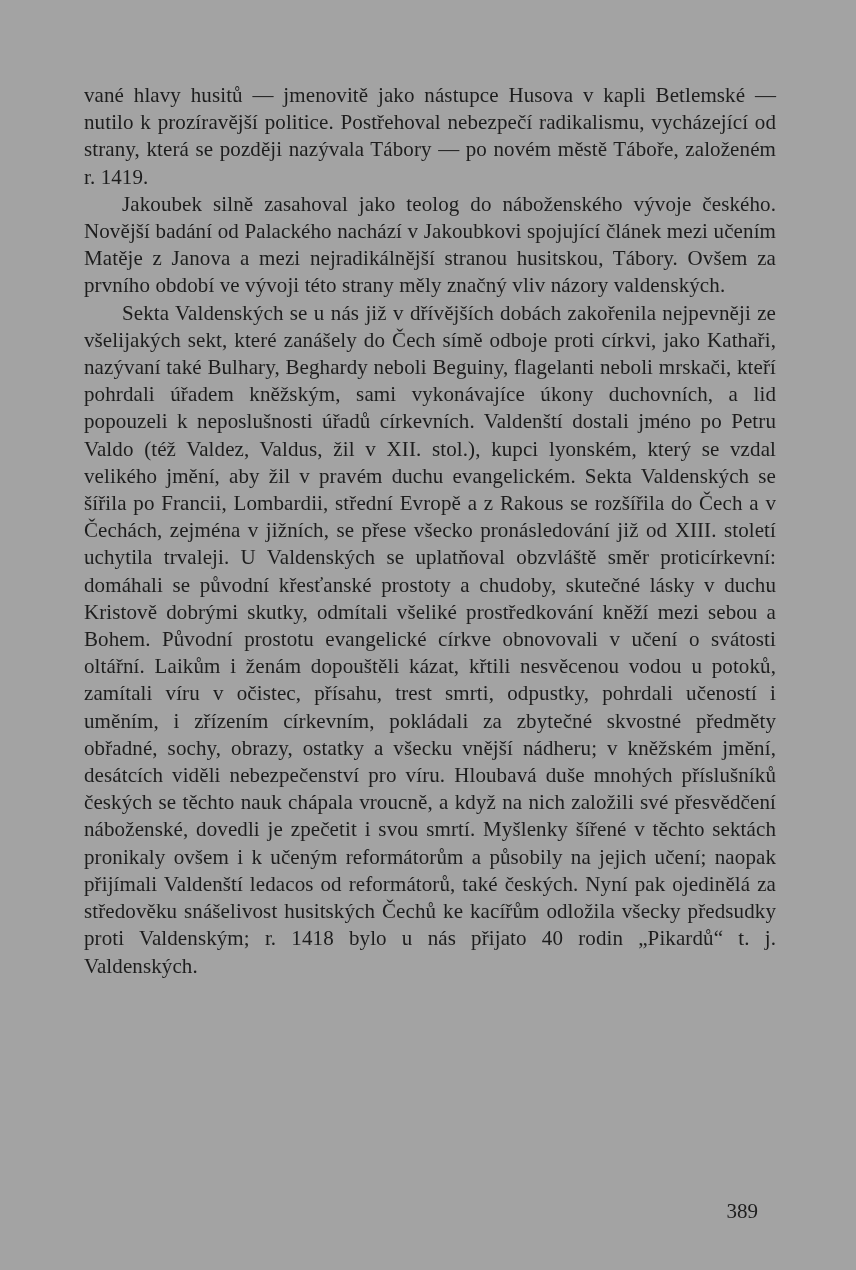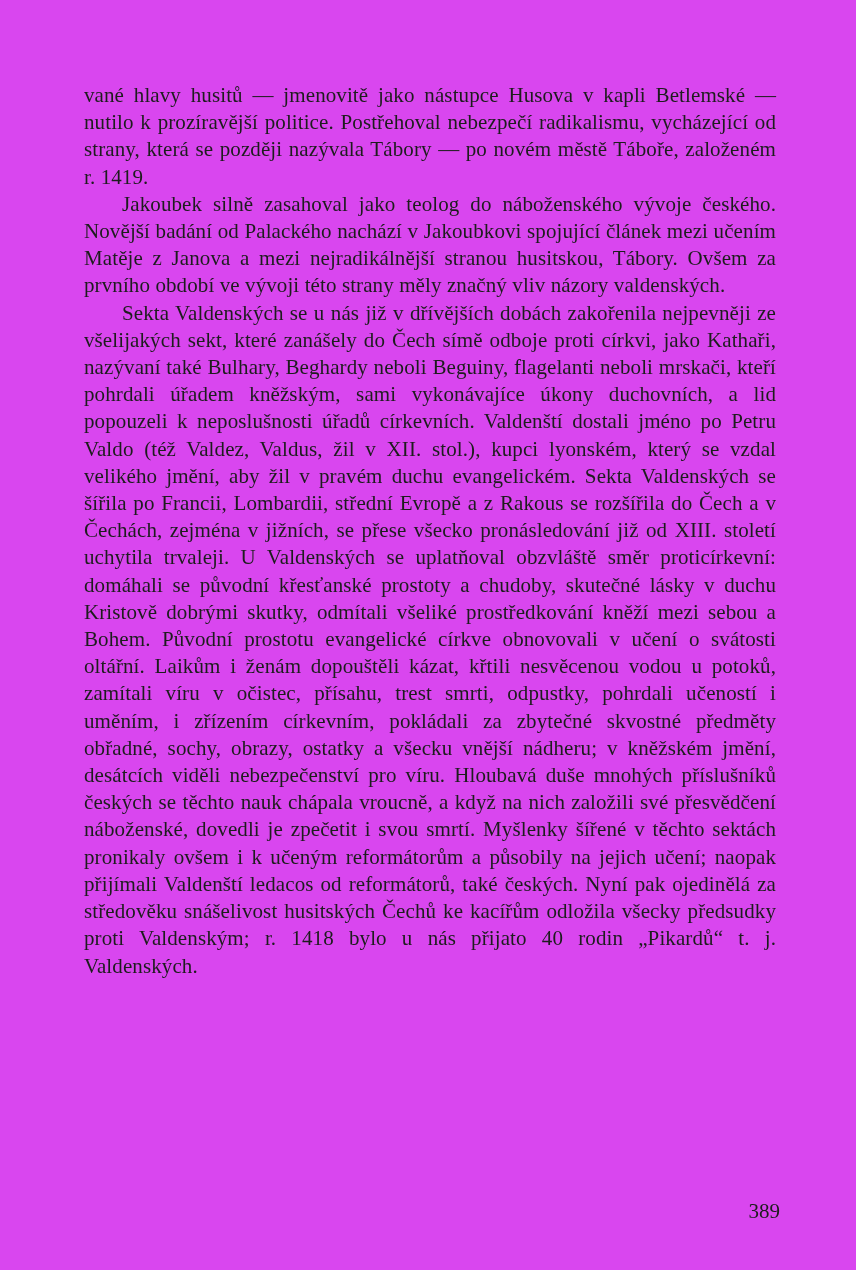--- a/index.html
+++ b/index.html
@@ -9,21 +9,21 @@
   body {
     width: 856px;
     height: 1270px;
     background: #f6f6f3;
     position: relative;
     overflow: hidden;
   }
   .page {
     position: absolute;
     inset: 0;
-    background: #d946ef;
+    background: #a3a3a3;
     color: #1d1d1d;
     font-family: "Liberation Serif", "DejaVu Serif", serif;
   }
   .text-block {
     position: absolute;
     left: 84px;
     top: 82px;
     width: 692px;
     font-size: 21px;
     line-height: 27.2px;
@@ -34,21 +34,21 @@
     margin: 0;
     text-indent: 38px;
   }
   .text-block p.no-indent {
     text-indent: 0;
   }
   .seg-italic {
   }
   .page-number {
     position: absolute;
-    right: 76px;
+    right: 98px;
     top: 1198px;
     font-size: 21px;
     line-height: 27px;
   }
 </style>
 </head>
 <body>
 
 <div class="page">
   <div class="text-block" id="text-block">

